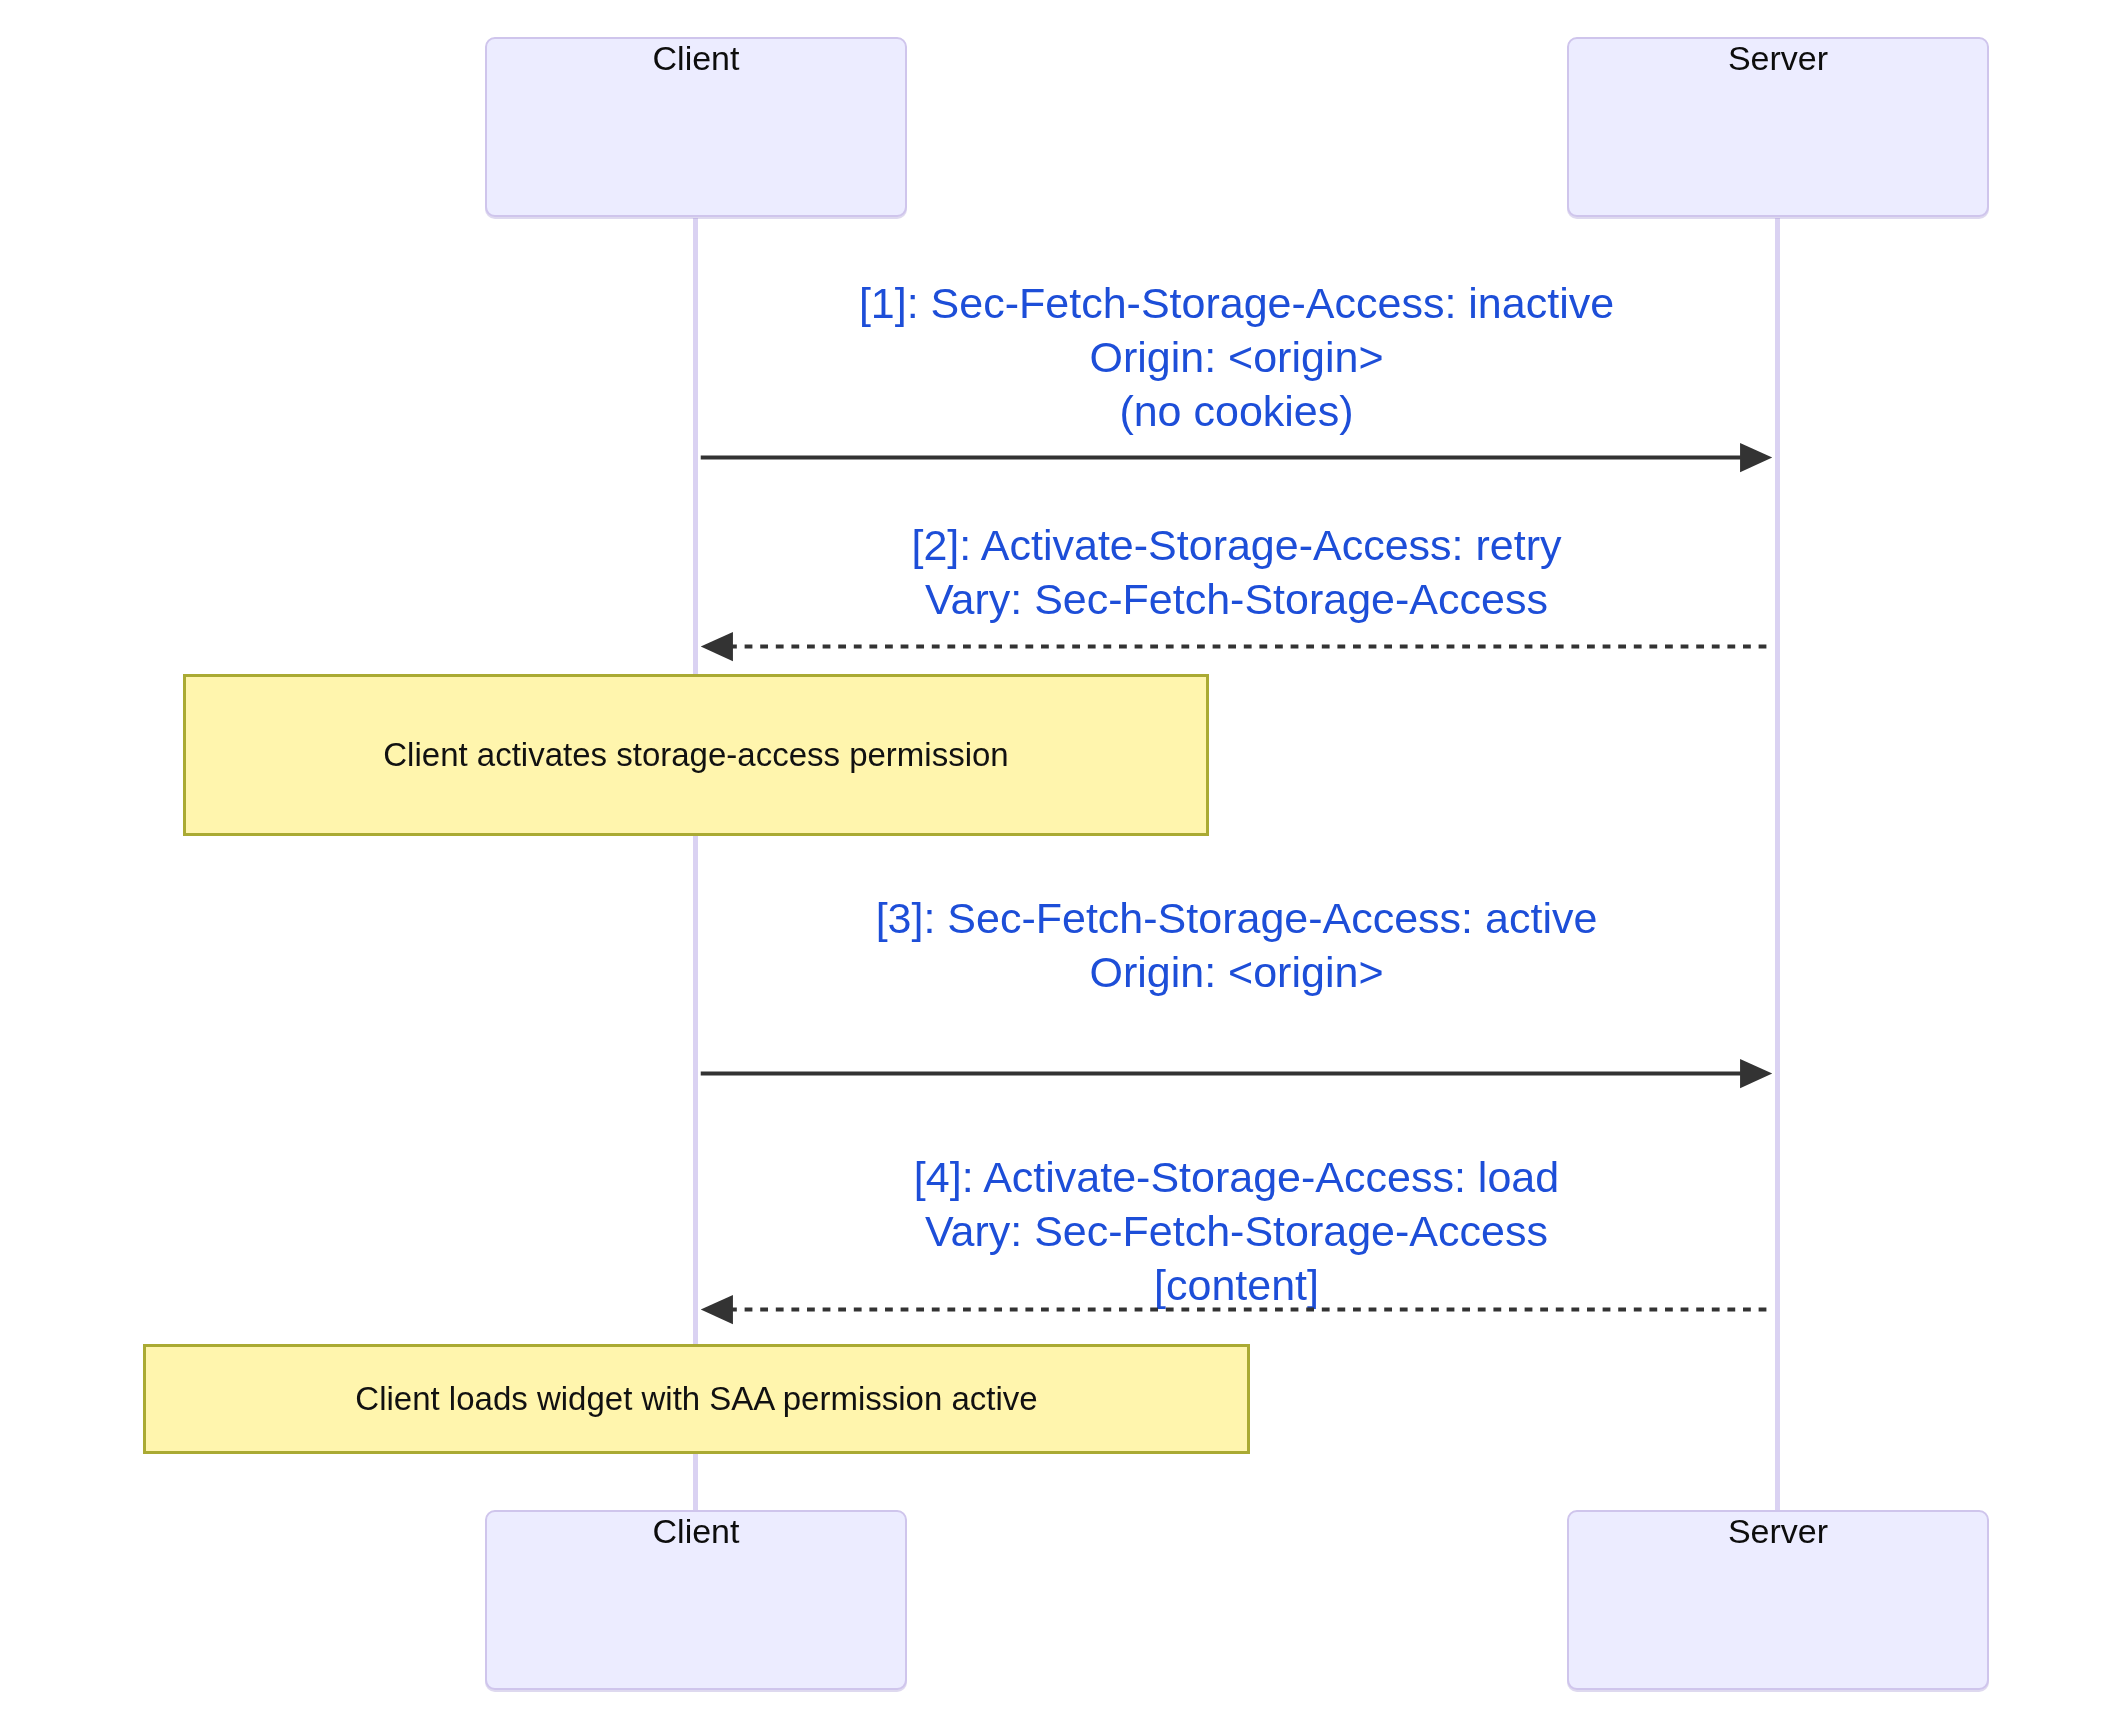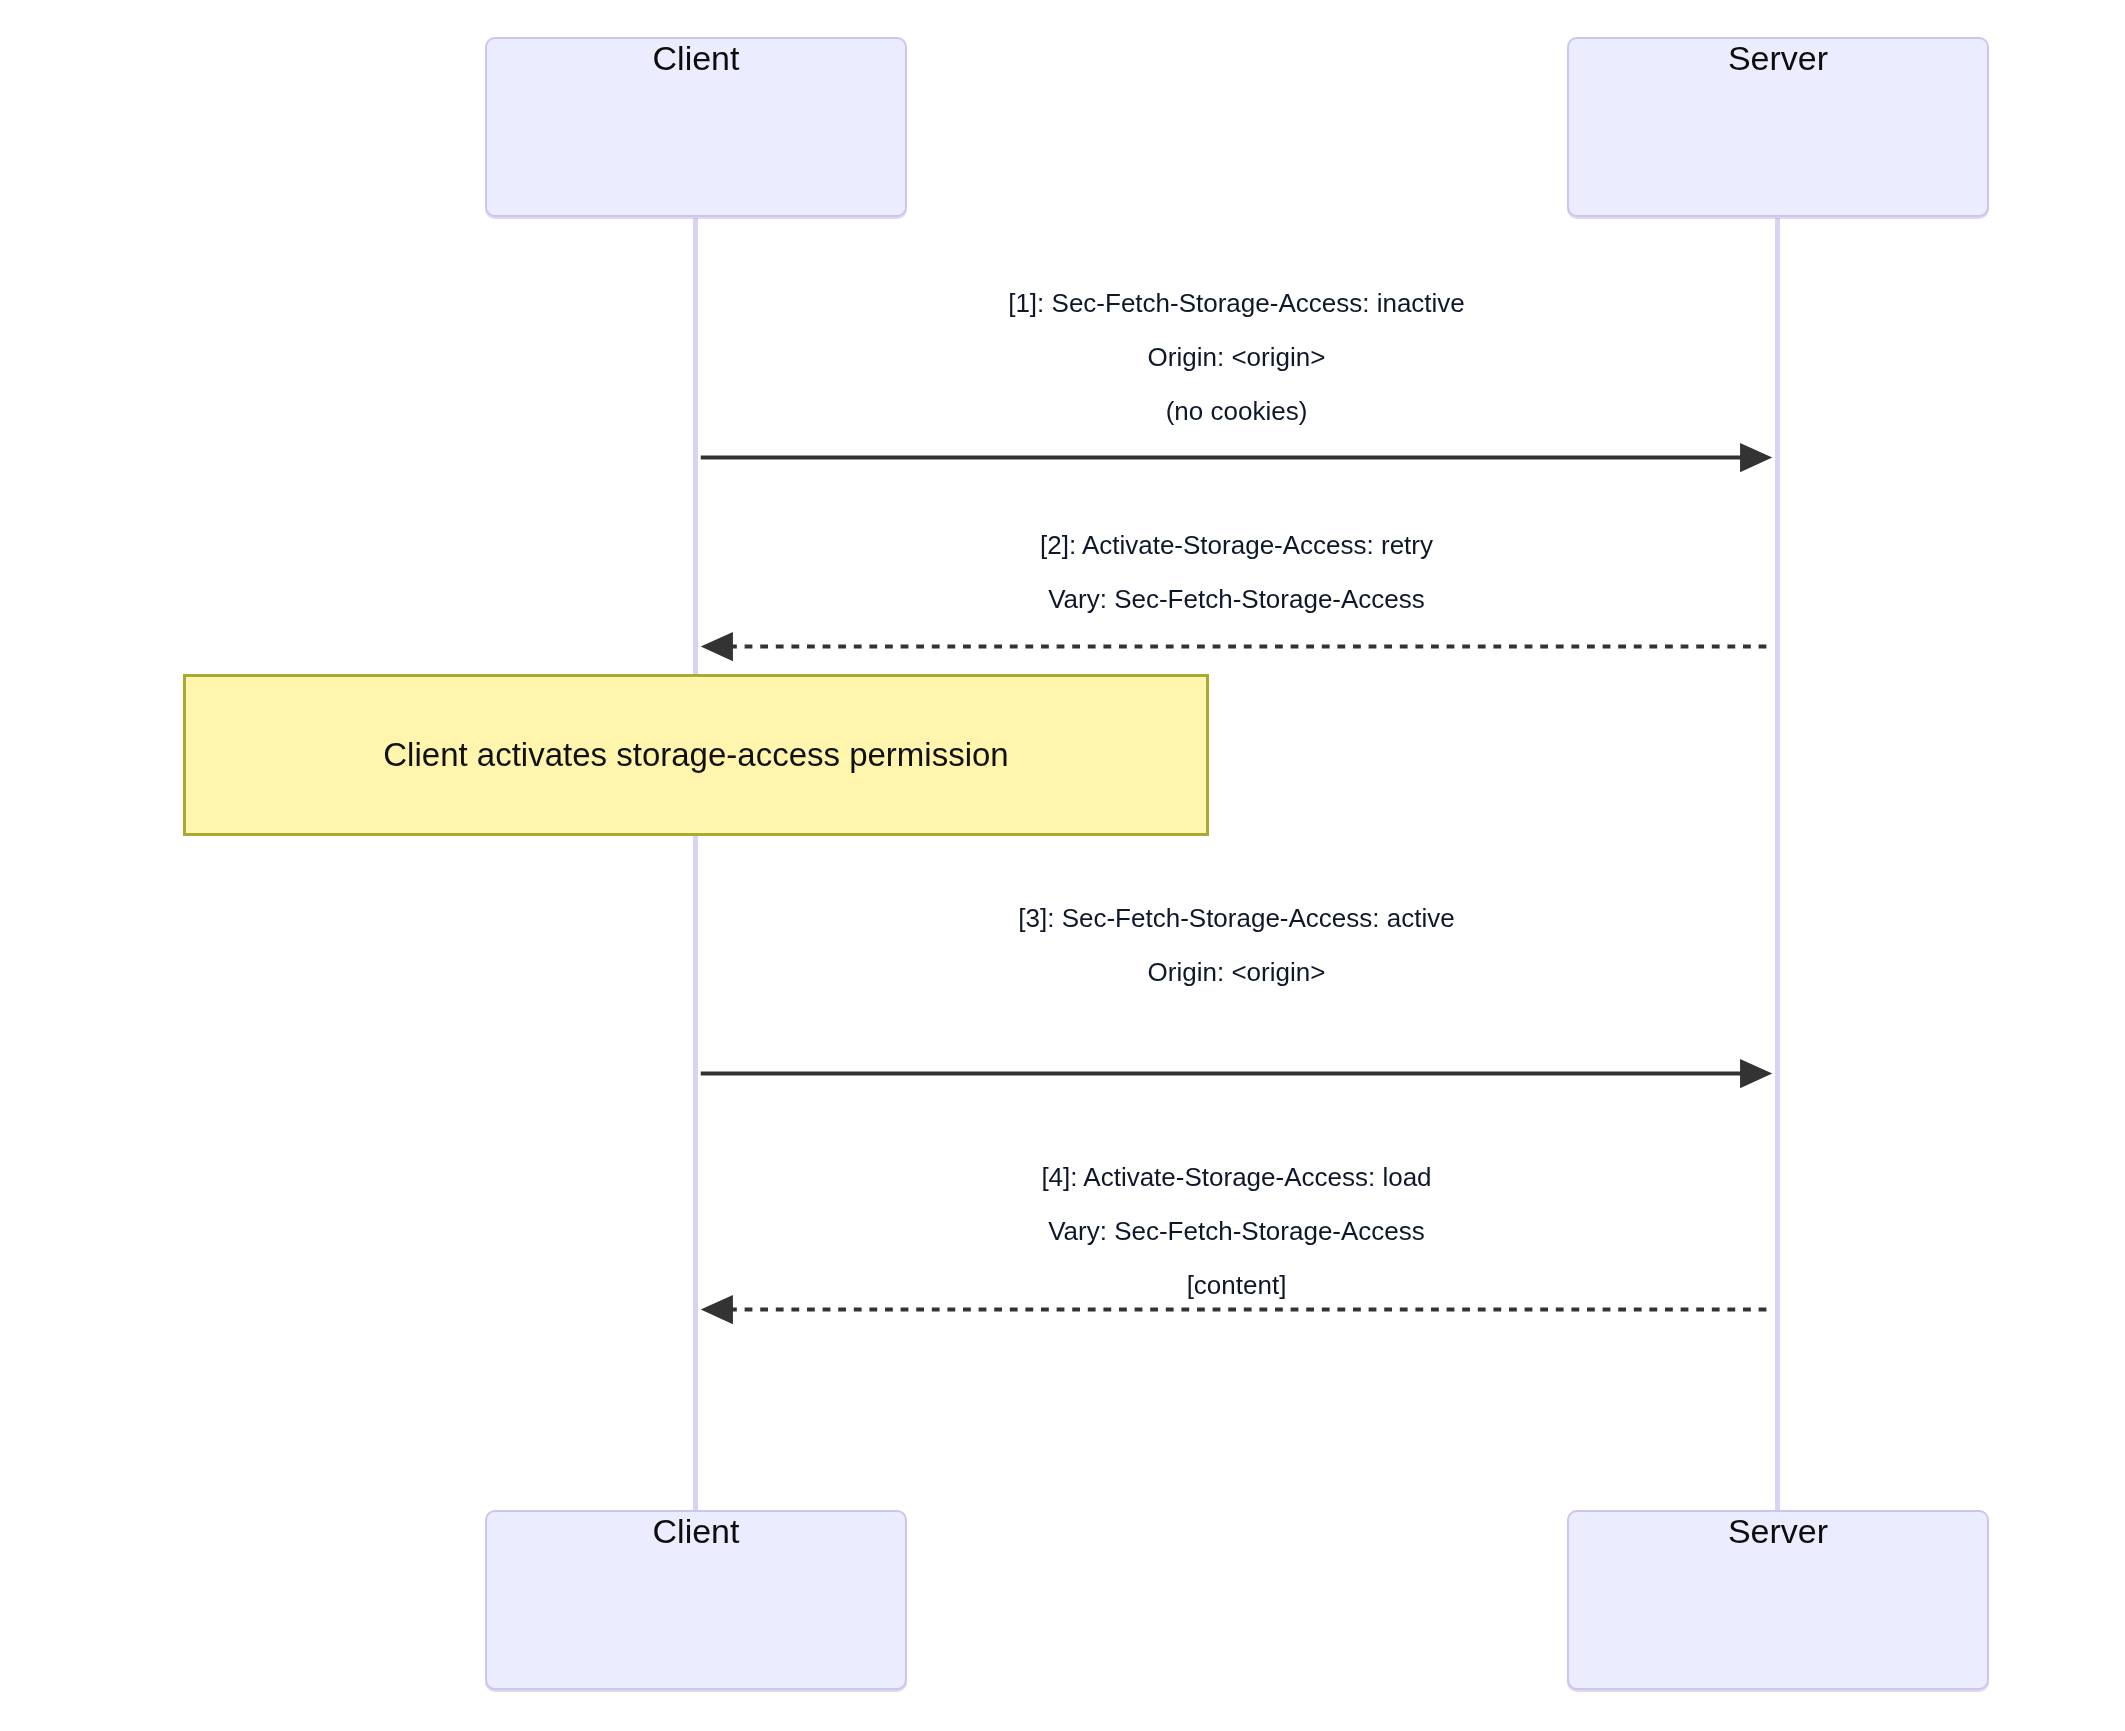--- a/index.html
+++ b/index.html
@@ -35,22 +35,22 @@
     width: 4.9px;
     top: 218px;
     height: 1292px;
     background: #DAD2F2;
   }
   .msg-label {
     position: absolute;
     left: 695px;
     width: 1083px;
     text-align: center;
-    color: #0f172a;
-    font-size: 26px;
+    color: #1d4ed8;
+    font-size: 43px;
   }
   .msg-line {
     height: 54px;
     line-height: 54px;
     white-space: nowrap;
   }
   .arrow-svg {
     position: absolute;
     width: 1083px;
     height: 39px;
@@ -125,20 +125,23 @@
   <div class="msg-label" style="top:1150px;">
     <div class="msg-line">[4]: Activate-Storage-Access: load</div>
     <div class="msg-line">Vary: Sec-Fetch-Storage-Access</div>
     <div class="msg-line">[content]</div>
   </div>
   <svg class="arrow-svg" style="top:1290px;" viewBox="0 0 1099 40">
     <line x1="29" y1="20" x2="1099" y2="20" stroke="#333333" stroke-width="4" stroke-dasharray="8 8"></line>
     <polygon points="33,5 0,20 33,35" fill="#333333"></polygon>
   </svg>
 
+  <div class="note-box" style="left:143px; top:1344px; width:1107px; height:110px;">
+    <div class="note-line">Client loads widget with SAA permission active</div>
+  </div>
 
   <div class="actor-box" style="left:485px; top:1510px;">
     <span>Client</span>
   </div>
   <div class="actor-box" style="left:1567px; top:1510px;">
     <span>Server</span>
   </div>
 
 </div>
 

